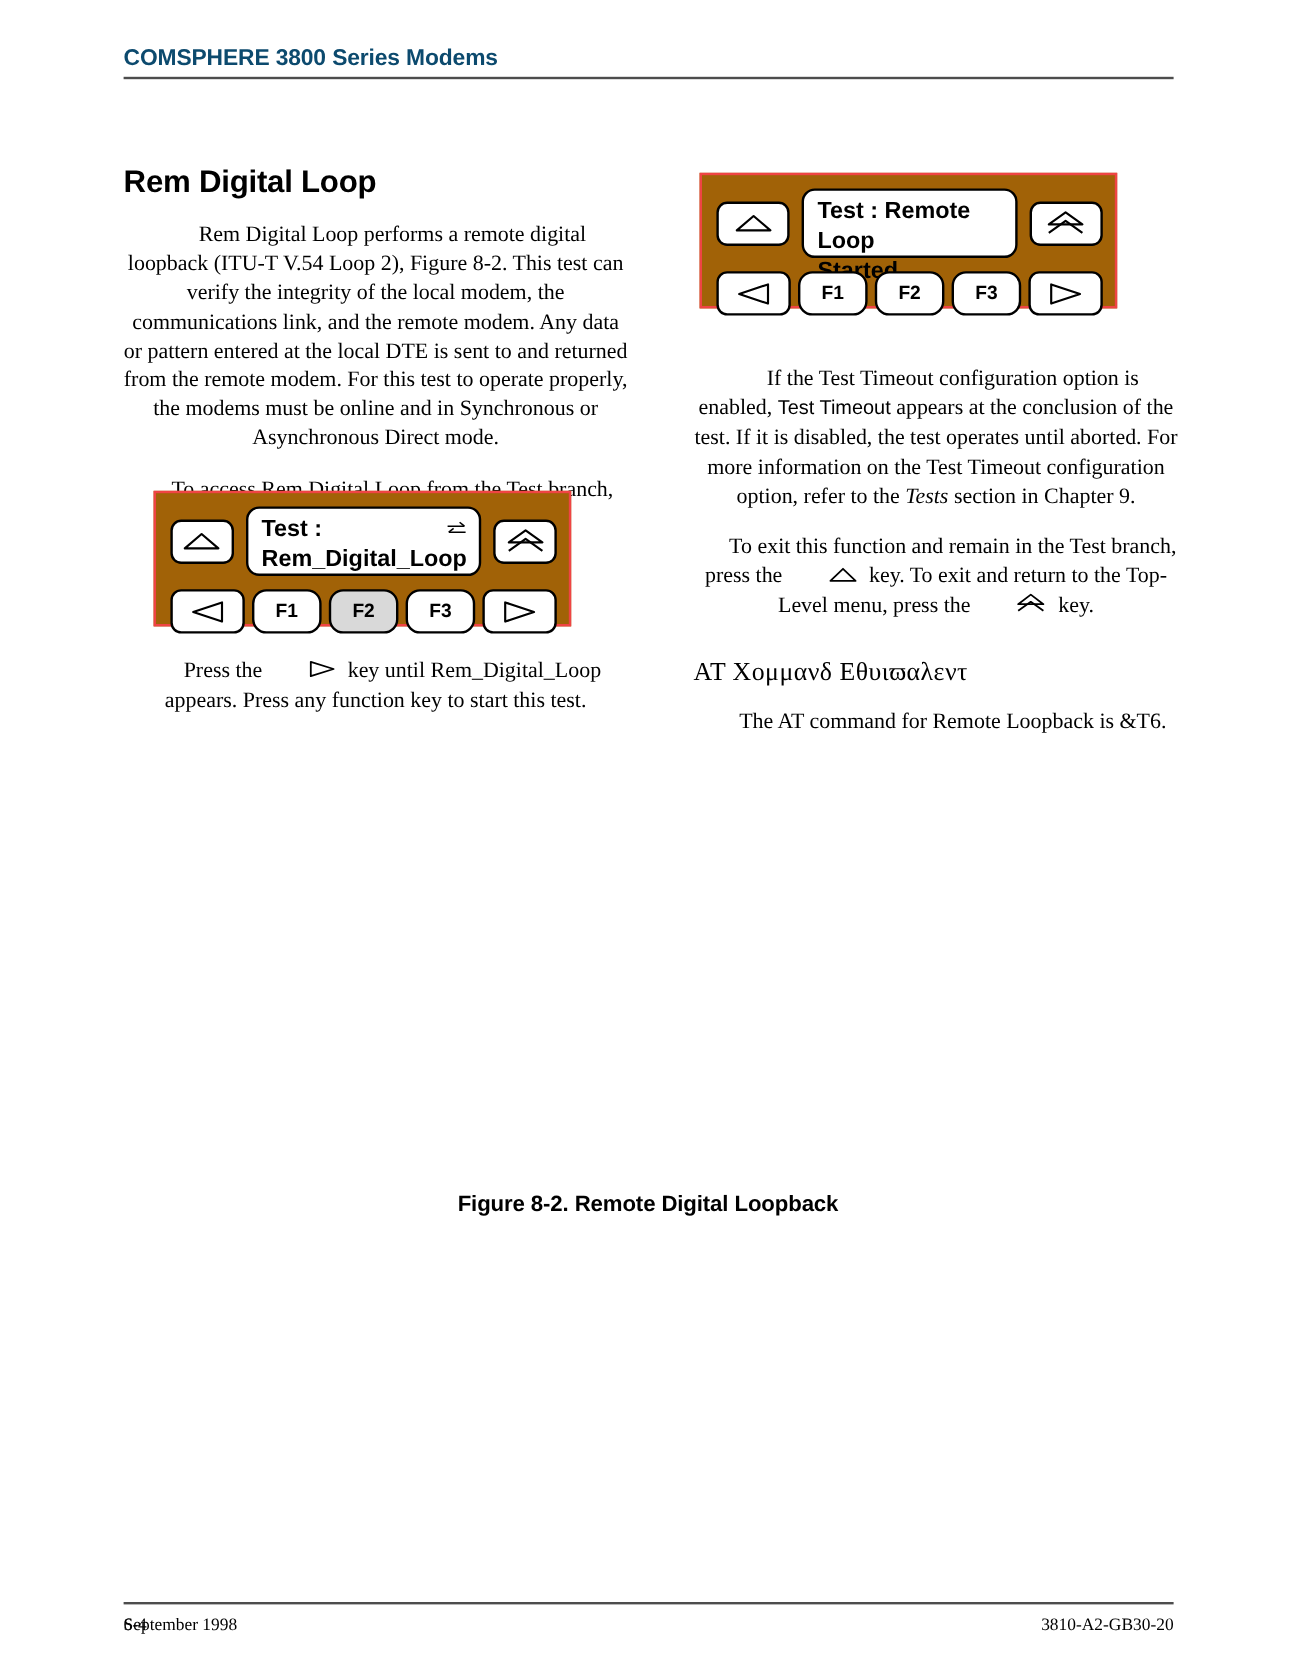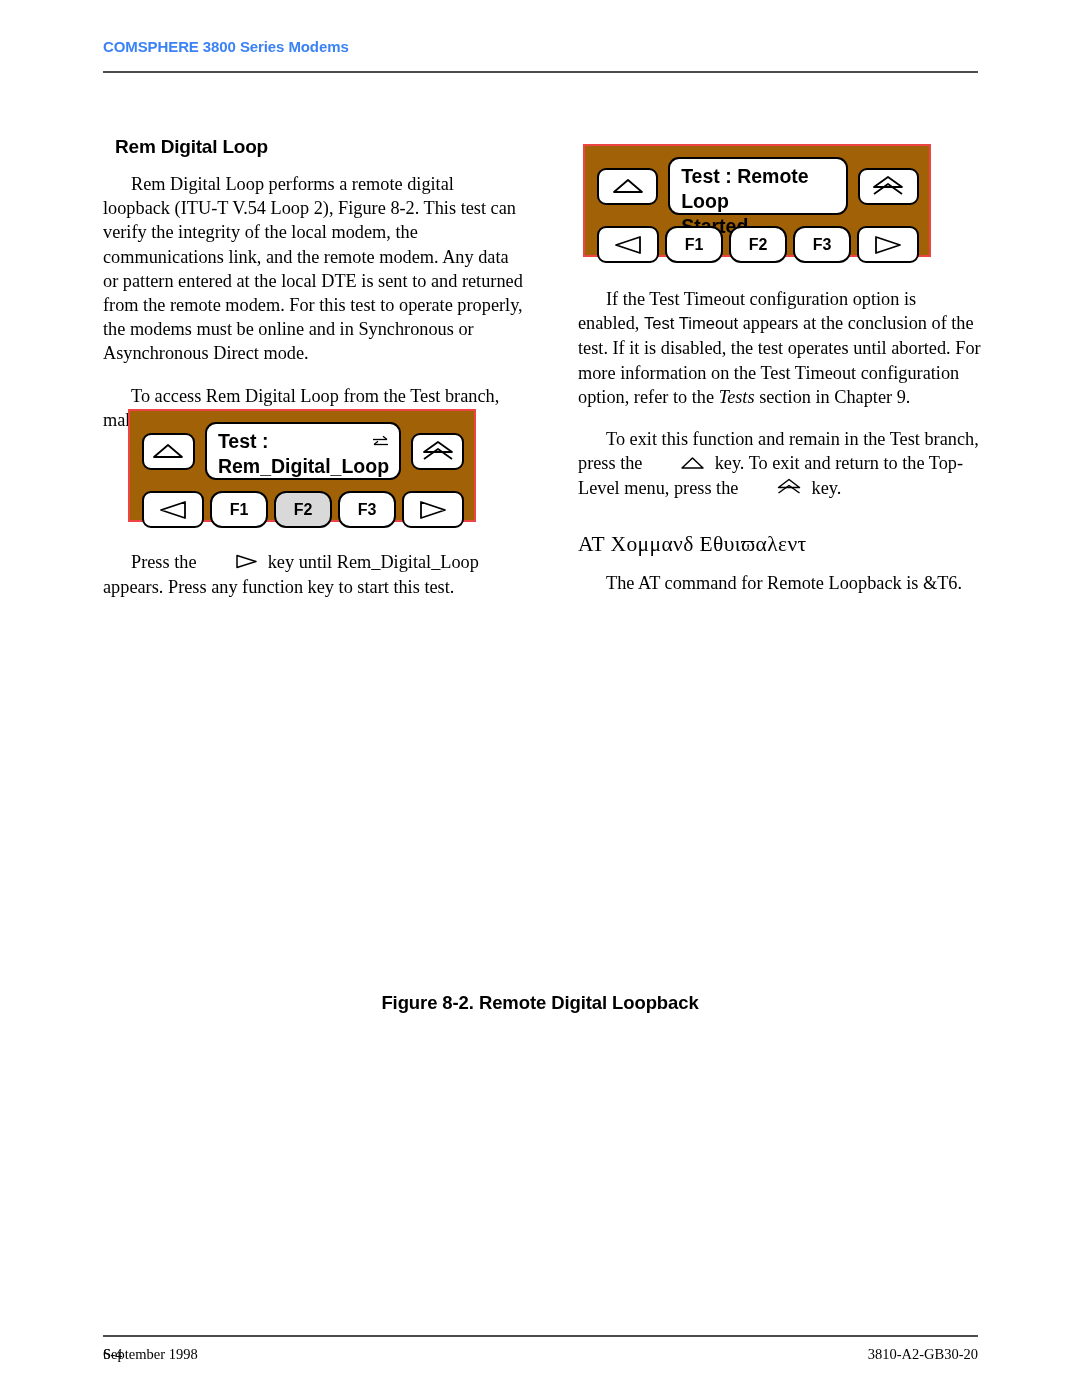--- a/index.html
+++ b/index.html
@@ -18,55 +18,55 @@
 
   
   .page-header {
     position: absolute;
     left: 103px;
     top: 38px;
     width: 875px;
   }
   .page-header .hdr-text {
     font-family: "Liberation Sans", sans-serif;
-    font-size: 15px;
+    font-size: 19px;
     font-weight: bold;
     letter-spacing: -0.1px;
-    color: #3b82f6;
-    padding-bottom: 16px;
+    color: #0c4a6e;
+    padding-bottom: 4px;
   }
   .page-header .hdr-rule {
     height: 2px;
     background: #4d4d4d;
     width: 875px;
   }
 
   
   .col-left {
     position: absolute;
     left: 103px;
     top: 136px;
     width: 420px;
   }
 
   h2.section-title {
     font-family: "Liberation Sans", sans-serif;
-    font-size: 19px;
+    font-size: 26px;
     font-weight: bold;
-    margin: 0 0 14px 12px;
+    margin: 0 0 14px 0;
     letter-spacing: -0.2px;
   }
 
   p.body {
     font-family: "Liberation Serif", serif;
     font-size: 18.3px;
     line-height: 24.2px;
-    margin: 0 0 18px 0;
+    margin: 16px 0 18px 0;
     text-indent: 28px;
-    text-align: left;
+    text-align: center;
   }
 
   .sans {
     font-family: "Liberation Sans", sans-serif;
     font-size: 16.6px;
   }
   .ital { font-style: italic; }
 
   h3.at-heading {
     font-family: "Liberation Serif", serif;
@@ -245,21 +245,21 @@
 
     <div class="key arrowkey">
       <svg width="32" height="20" viewBox="0 0 32 20">
         <polygon points="28,10 4,2 4,18" fill="#ffffff" stroke="#000" stroke-width="1.8" stroke-linejoin="round"></polygon>
       </svg>
     </div>
 
   </div>
 </div>
 
-<div style="position:absolute; left:103px; top:550px; width:420px;">
+<div style="position:absolute; left:103px; top:530px; width:420px;">
   <p class="body">
     <span>Press the</span>
     <span class="keyglyph">
       <svg width="24" height="15" viewBox="0 0 24 15">
         <polygon points="22,7.5 3,1.5 3,13.5" fill="#ffffff" stroke="#000" stroke-width="1.5" stroke-linejoin="round"></polygon>
       </svg>
     </span>
     <span>key until Rem_Digital_Loop appears. Press any function key to start this test.</span>
   </p>
 </div>

